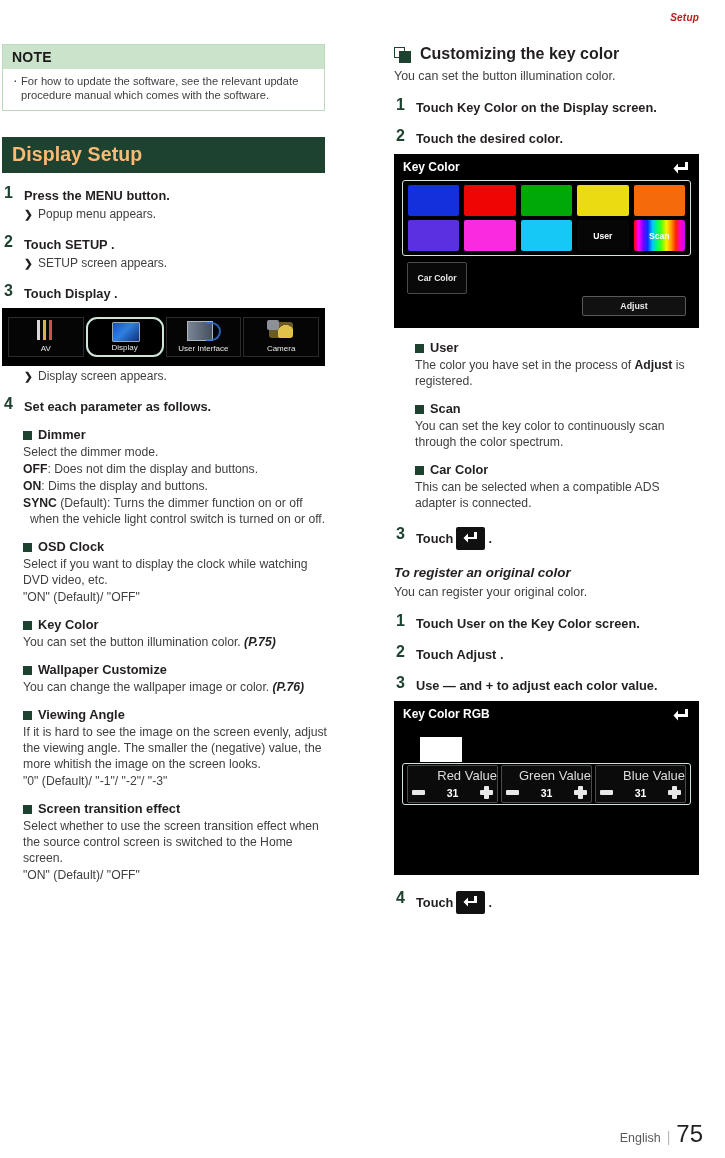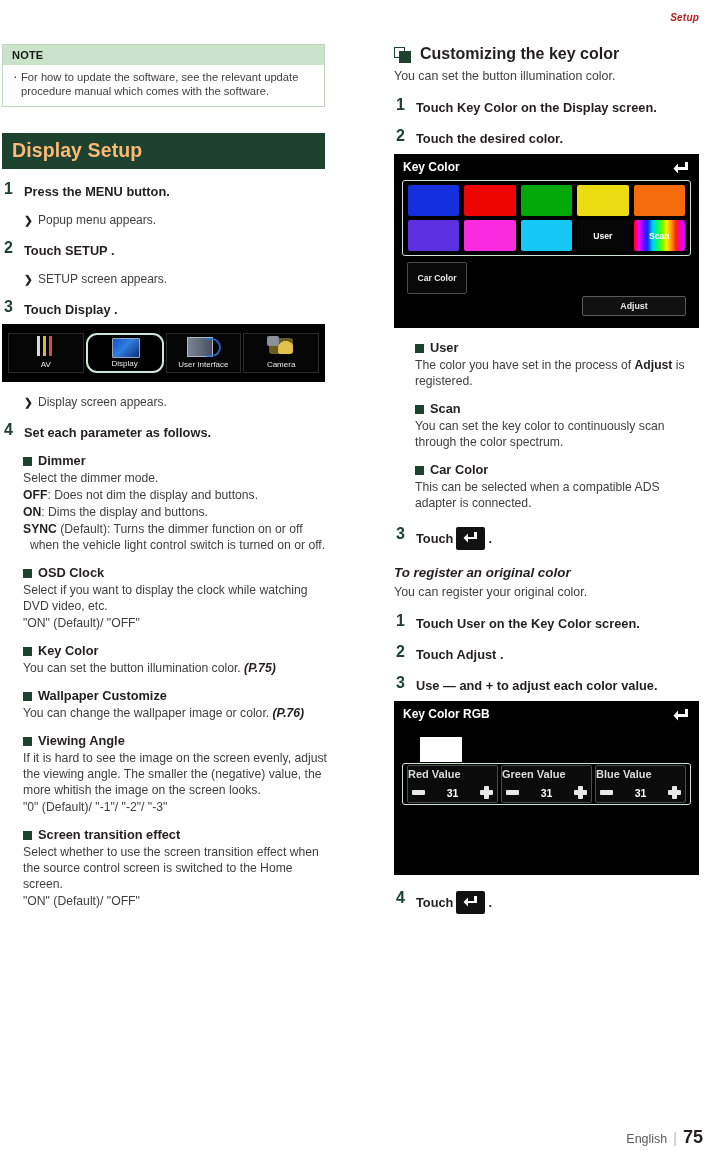--- a/index.html
+++ b/index.html
@@ -25,21 +25,21 @@
 
   
   .col{position:absolute;top:44px;width:325px;}
   .col-left{left:2px;}
   .col-right{left:394px;width:305px;}
 
   
   .note-box{width:323px;border:1px solid #bdd8bd;box-sizing:border-box;}
   .note-head{
     background:#cbe2cb;color:#1a1a1a;
-    font-size:11px;font-weight:bold;
+    font-size:14px;font-weight:bold;
     padding:4px 9px 4px 9px;letter-spacing:.2px;
   }
   .note-body{background:#fff;padding:5px 8px 7px 8px;}
   .note-item{
     font-size:11.2px;line-height:14.4px;color:#3f3f40;
     padding-left:10px;position:relative;
   }
   .note-item:before{
     content:"\00B7";position:absolute;left:2px;top:-1px;
     font-size:14px;color:#3f3f40;
@@ -59,21 +59,21 @@
   
   .step{position:relative;padding-left:22px;margin-top:13px;}
   .step .num{
     position:absolute;left:2px;top:-2px;
     color:#1e4230;font-size:16px;font-weight:bold;
   }
   .step .txt{
     font-size:12.8px;font-weight:bold;line-height:16px;color:#231f20;
   }
   .arrow-line{
-    position:relative;padding-left:36px;margin-top:12px;
+    position:relative;padding-left:36px;margin-top:2px;
     font-size:12px;line-height:16px;color:#3f3f40;
   }
   .arrow-line:before{
     content:"\276F";position:absolute;left:22px;top:0px;
     font-size:10.5px;color:#231f20;font-weight:bold;
   }
 
   
   .sq-head{
     position:relative;padding-left:36px;margin-top:12px;
@@ -191,22 +191,22 @@
   .rgb-title{position:absolute;left:9px;top:6px;font-size:12px;color:#fff;font-weight:bold;}
   .rgb-back{position:absolute;right:9px;top:5px;width:18px;height:18px;}
   .rgb-swatch{position:absolute;left:26px;top:36px;width:42px;height:25px;background:#fff;}
   .rgb-bar{
     position:absolute;left:8px;top:62px;width:289px;height:42px;
     border:1.6px solid #cfe5d8;border-radius:3px;box-sizing:border-box;
     display:flex;align-items:center;padding:2px 4px;gap:3px;
   }
   .rgb-grp{flex:1;height:36px;position:relative;
     border:1px solid #4b4b4b;border-radius:2px;background:#0b0b0b;}
-  .rgb-lbl{position:absolute;left:0;right:0;top:2px;text-align:left;
-    font-size:11px;color:#dcdcdc;font-weight:bold;}
+  .rgb-lbl{position:absolute;left:0;right:0;top:2px;text-align:right;
+    font-size:13px;color:#dcdcdc;font-weight:normal;}
   .rgb-ctrl{position:absolute;left:0;right:0;bottom:3px;
     display:flex;align-items:center;justify-content:space-between;padding:0 4px;}
   .rgb-minus{width:13px;height:5px;background:#e8e8e8;border-radius:1px;}
   .rgb-val{font-size:10.5px;color:#fff;font-weight:bold;}
   .rgb-plus{width:13px;height:13px;position:relative;}
   .rgb-plus:before{content:"";position:absolute;left:0;top:4px;width:13px;height:5px;background:#e8e8e8;border-radius:1px;}
   .rgb-plus:after{content:"";position:absolute;left:4px;top:0;width:5px;height:13px;background:#e8e8e8;border-radius:1px;}
 
   
   .inline-btn{
@@ -217,21 +217,21 @@
   .step-inline{margin-top:16px;}
   .step-inline .txt{font-weight:bold;font-size:12.8px;}
 
   
   svg.backarrow{display:block;}
 
   
   .footer{position:absolute;right:22px;bottom:10px;display:flex;align-items:baseline;}
   .f-lang{font-size:12.5px;color:#5a5a5a;margin-left:8px;}
   .f-sep{color:#b9b9b9;margin:0 6px;font-size:14px;}
-  .f-page{font-size:18px;font-weight:bold;color:#231f20;}
+  .f-page{font-size:24px;font-weight:normal;color:#231f20;}
 </style>
 </head>
 <body>
 
 <div class="page">
 
   <div class="runhead">
     <div class="rh-text">Setup</div>
   </div>
 

